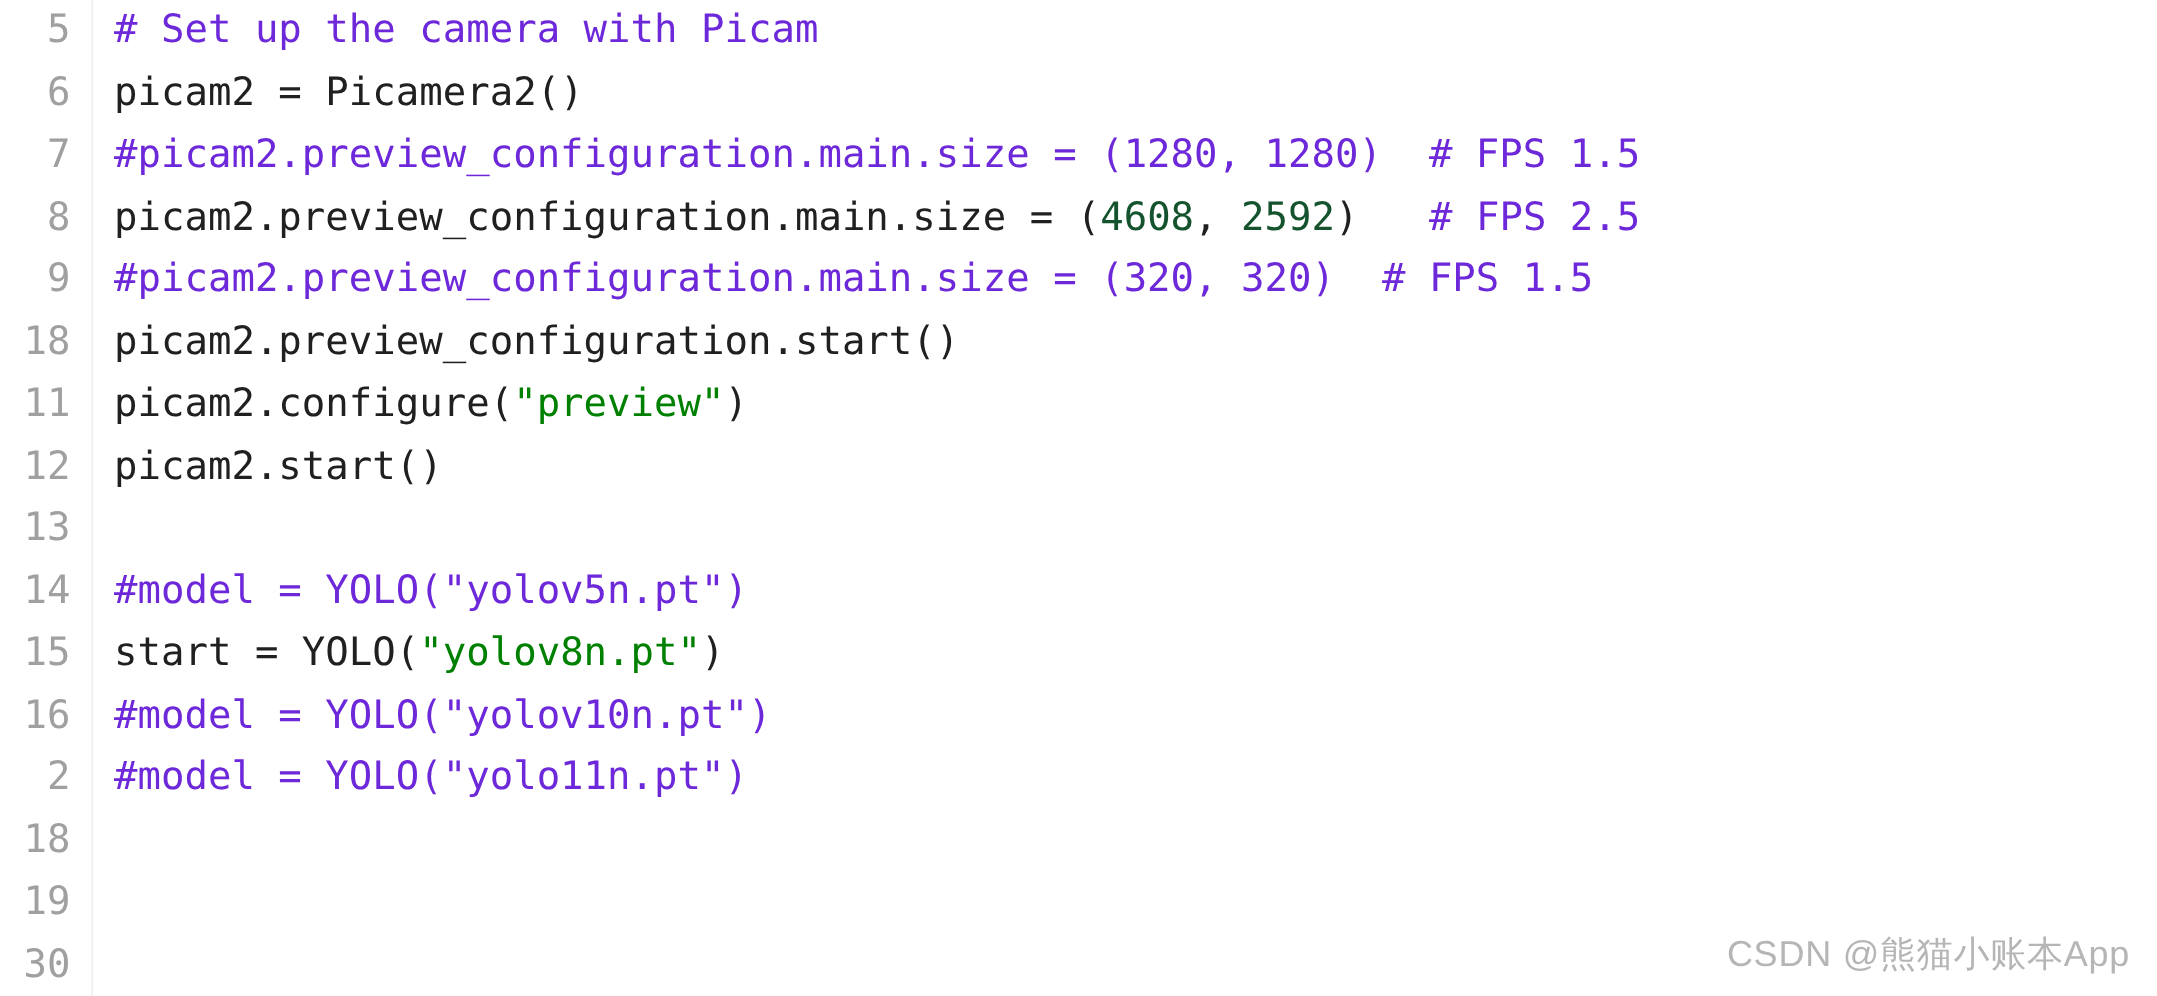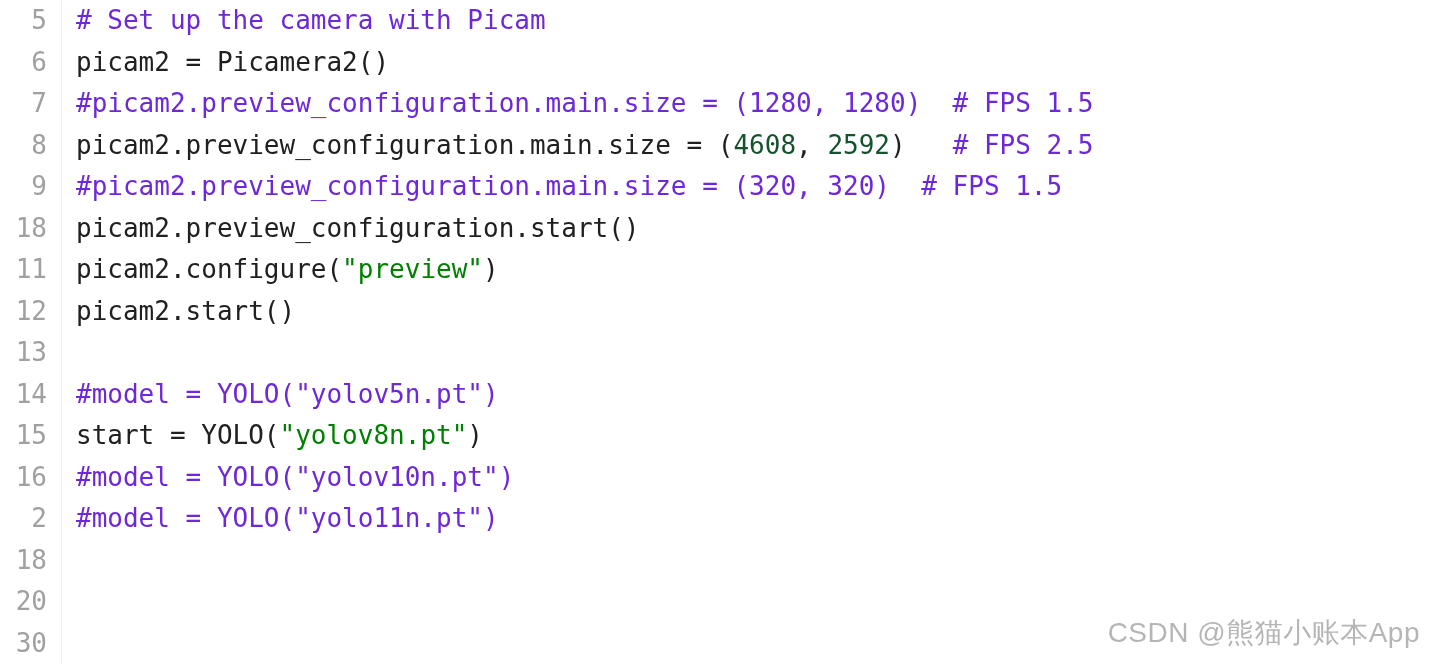--- a/index.html
+++ b/index.html
@@ -52,21 +52,21 @@
       color: #008000;
     }
     .number {
       color: #14532d;
     }
     .watermark {
       position: absolute;
       bottom: 8px;
       right: 18px;
       font-family: sans-serif;
-      font-size: 28px;
+      font-size: 24px;
       color: rgba(120,120,120,0.55);
       letter-spacing: 0.5px;
     }
   </style>
 </head>
 <body>
 
 <div class="editor">
   <div class="gutter" id="gutter">
       <div class="gutter-line">5</div>
@@ -76,21 +76,21 @@
       <div class="gutter-line">9</div>
       <div class="gutter-line">18</div>
       <div class="gutter-line">11</div>
       <div class="gutter-line">12</div>
       <div class="gutter-line">13</div>
       <div class="gutter-line">14</div>
       <div class="gutter-line">15</div>
       <div class="gutter-line">16</div>
       <div class="gutter-line">2</div>
       <div class="gutter-line">18</div>
-      <div class="gutter-line">20</div>
+      <div class="gutter-line">19</div>
       <div class="gutter-line">30</div>
     </div>
   <div class="code" id="code">
       <div class="code-line"><span class="comment"># Set up the camera with Picam</span></div>
       <div class="code-line"><span>picam2 = Picamera2()</span></div>
       <div class="code-line"><span class="comment">#picam2.preview_configuration.main.size = (1280, 1280)  # FPS 1.5</span></div>
       <div class="code-line"><span>picam2.preview_configuration.main.size = (</span><span class="number">4608</span><span>, </span><span class="number">2592</span><span>)   </span><span class="comment"># FPS 2.5</span></div>
       <div class="code-line"><span class="comment">#picam2.preview_configuration.main.size = (320, 320)  # FPS 1.5</span></div>
       <div class="code-line"><span>picam2.preview_configuration.start()</span></div>
       <div class="code-line"><span>picam2.configure(</span><span class="string">"preview"</span><span>)</span></div>

